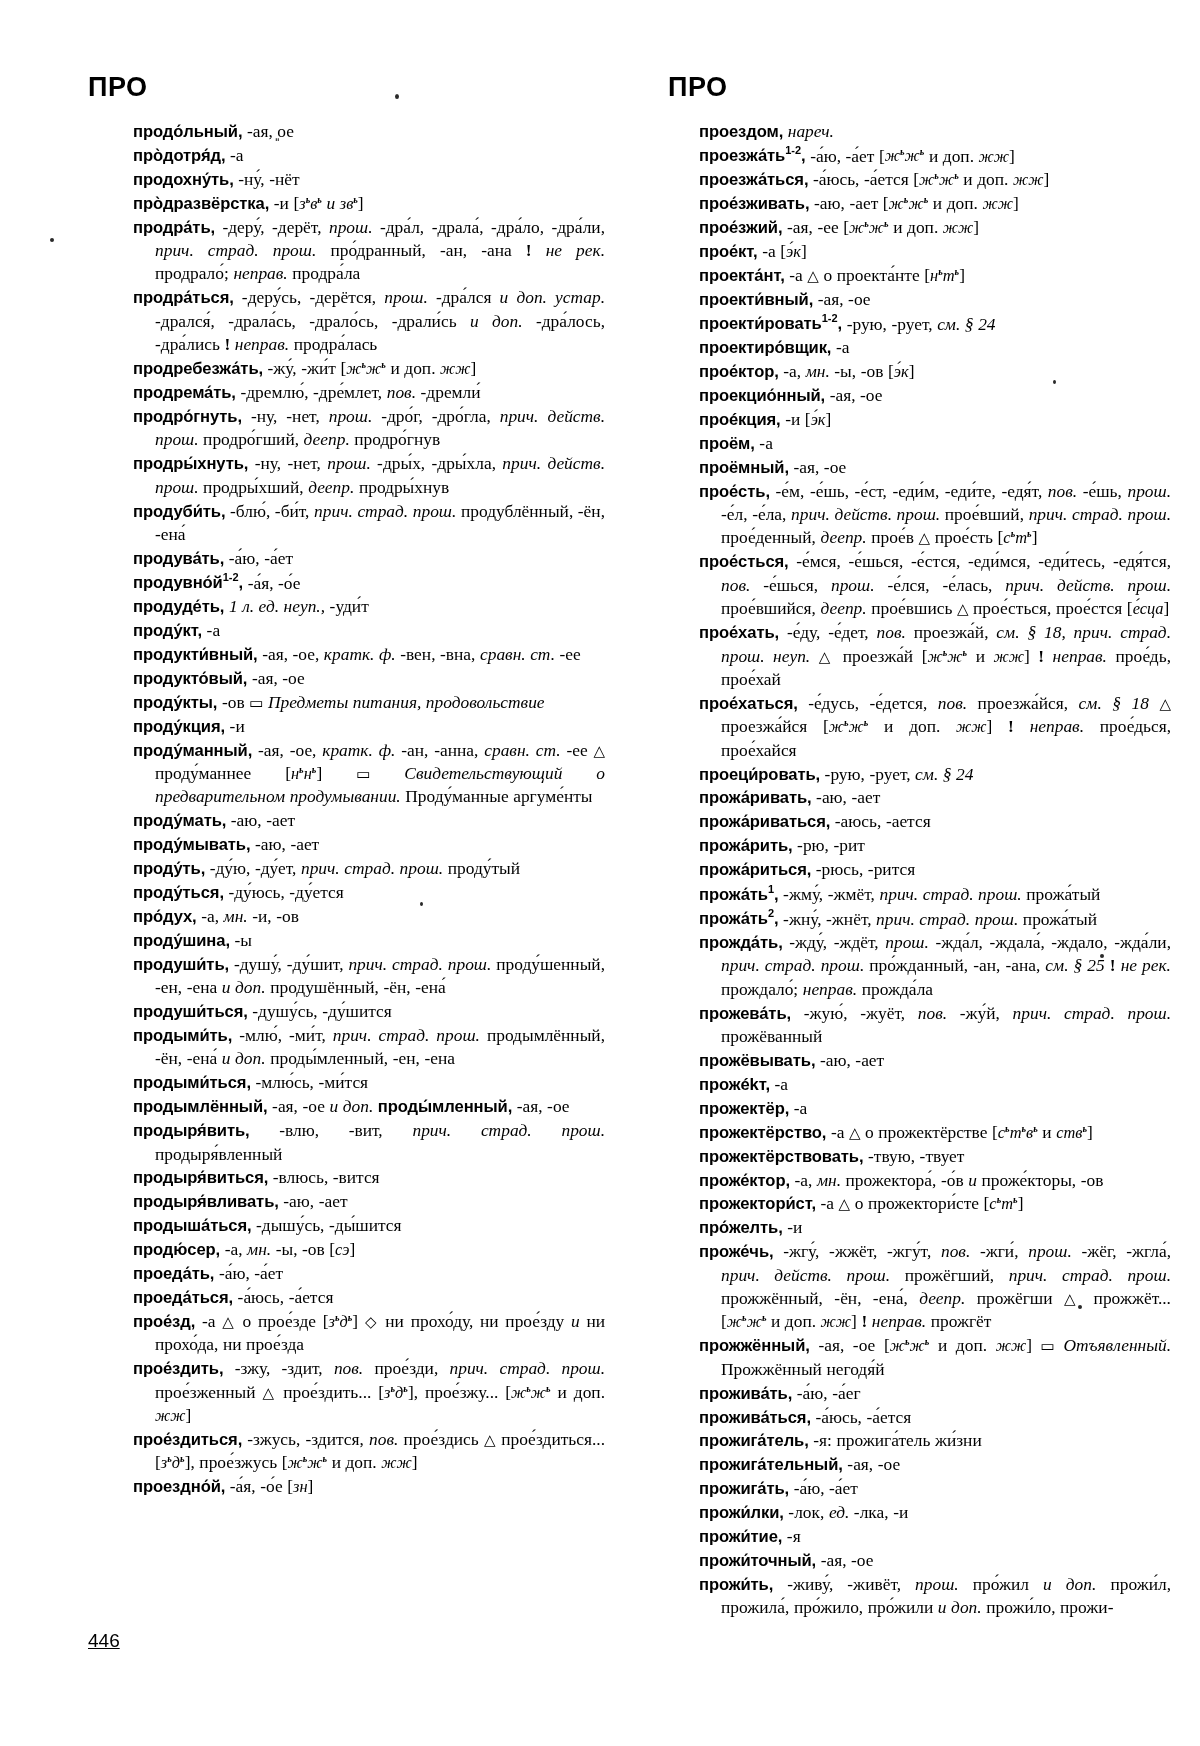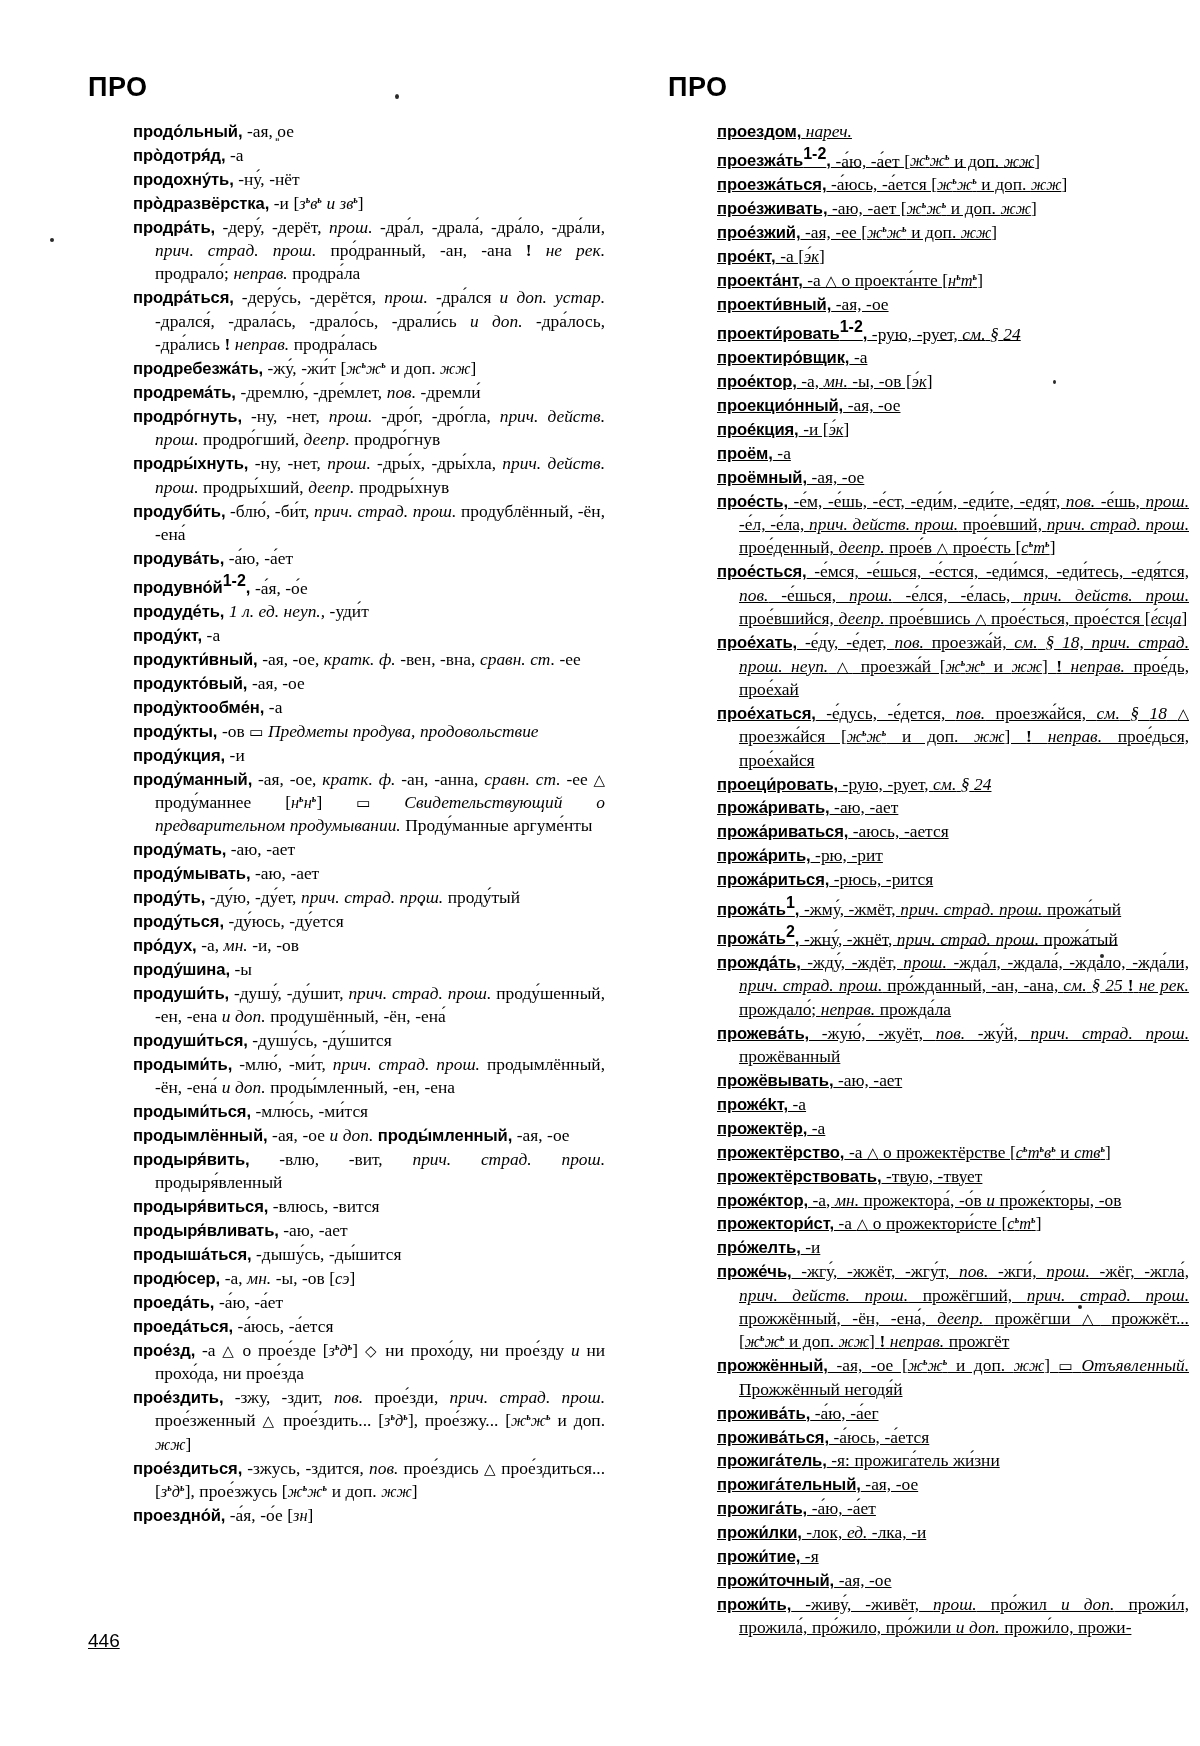--- a/index.html
+++ b/index.html
@@ -39,21 +39,21 @@
     left: 0;
     width: 1200px;
   }
   .col {
     position: absolute;
     top: 0;
     width: 472px;
     margin-left: 45px;
   }
   .col-left  { left: 88px; }
-  .col-right { left: 672px; text-decoration: underline; }
+  .col-right { left: 654px; }
 
   .entry {
     font-size: 17.4px;
     line-height: 1.345;
     margin: 0 0 0.5px 0;
     padding-left: 22px;
     text-indent: -22px;
     text-align: justify;
     text-justify: inter-word;
     word-spacing: 0.2px;
@@ -63,21 +63,21 @@
   .hw {
     font-family: "Liberation Sans", "DejaVu Sans", sans-serif;
     font-weight: bold;
     font-size: 16.6px;
     letter-spacing: -0.1px;
   }
   .it { font-style: italic; }
   .sup {
     font-family: "Liberation Sans", "DejaVu Sans", sans-serif;
     font-weight: bold;
-    font-size: 16px;
+    font-size: 11px;
     vertical-align: super;
     letter-spacing: 0;
   }
   .ph {
     font-style: italic;
     font-size: 16.4px;
   }
   .ph sup {
     font-size: 10px;
     font-style: italic;
@@ -131,22 +131,21 @@
         <div class="entry"><span class="hw">продрема́ть,</span> -дремлю́, -дре́млет, <span class="it">пов.</span> -дремли́</div>
         <div class="entry"><span class="hw">продро́гнуть,</span> -ну, -нет, <span class="it">прош.</span> -дро́г, -дро́гла, <span class="it">прич. действ. прош.</span> продро́гший, <span class="it">деепр.</span> продро́гнув</div>
         <div class="entry"><span class="hw">продры́хнуть,</span> -ну, -нет, <span class="it">прош.</span> -дры́х, -дры́хла, <span class="it">прич. действ. прош.</span> продры́хший, <span class="it">деепр.</span> продры́хнув</div>
         <div class="entry"><span class="hw">продуби́ть,</span> -блю́, -би́т, <span class="it">прич. страд. прош.</span> продублённый, -ён, -ена́</div>
         <div class="entry"><span class="hw">продува́ть,</span> -а́ю, -а́ет</div>
         <div class="entry"><span class="hw">продувно́й<span class="sup">1-2</span>,</span> -а́я, -о́е</div>
         <div class="entry"><span class="hw">продуде́ть,</span> <span class="it">1 л. ед. неуп.,</span> -уди́т</div>
         <div class="entry"><span class="hw">проду́кт,</span> -а</div>
         <div class="entry"><span class="hw">продукти́вный,</span> -ая, -ое, <span class="it">кратк. ф.</span> -вен, -вна, <span class="it">сравн. ст.</span> -ее</div>
         <div class="entry"><span class="hw">продукто́вый,</span> -ая, -ое</div>
-        <div class="entry"><span class="hw">проду̀ктообме́н,</span> -а</div>
-        <div class="entry"><span class="hw">проду́кты,</span> -ов <span class="rect">▭</span> <span class="it">Предметы продува, продовольствие</span></div>
+        <div class="entry"><span class="hw">проду́кты,</span> -ов <span class="rect">▭</span> <span class="it">Предметы питания, продовольствие</span></div>
         <div class="entry"><span class="hw">проду́кция,</span> -и</div>
         <div class="entry"><span class="hw">проду́манный,</span> -ая, -ое, <span class="it">кратк. ф.</span> -ан, -анна, <span class="it">сравн. ст.</span> -ее <span class="tri">△</span> проду́маннее [<span class="ph">н<sup>ь</sup>н<sup>ь</sup></span>] <span class="rect">▭</span> <span class="it">Свидетельствующий о предварительном продумывании.</span> Проду́манные аргуме́нты</div>
         <div class="entry"><span class="hw">проду́мать,</span> -аю, -ает</div>
         <div class="entry"><span class="hw">проду́мывать,</span> -аю, -ает</div>
         <div class="entry"><span class="hw">проду́ть,</span> -ду́ю, -ду́ет, <span class="it">прич. страд. прош.</span> проду́тый</div>
         <div class="entry"><span class="hw">проду́ться,</span> -ду́юсь, -ду́ется</div>
         <div class="entry"><span class="hw">про́дух,</span> -а, <span class="it">мн.</span> -и, -ов</div>
         <div class="entry"><span class="hw">проду́шина,</span> -ы</div>
         <div class="entry"><span class="hw">продуши́ть,</span> -душу́, -ду́шит, <span class="it">прич. страд. прош.</span> проду́шенный, -ен, -ена <span class="it">и доп.</span> продушённый, -ён, -ена́</div>
         <div class="entry"><span class="hw">продуши́ться,</span> -душу́сь, -ду́шится</div>

